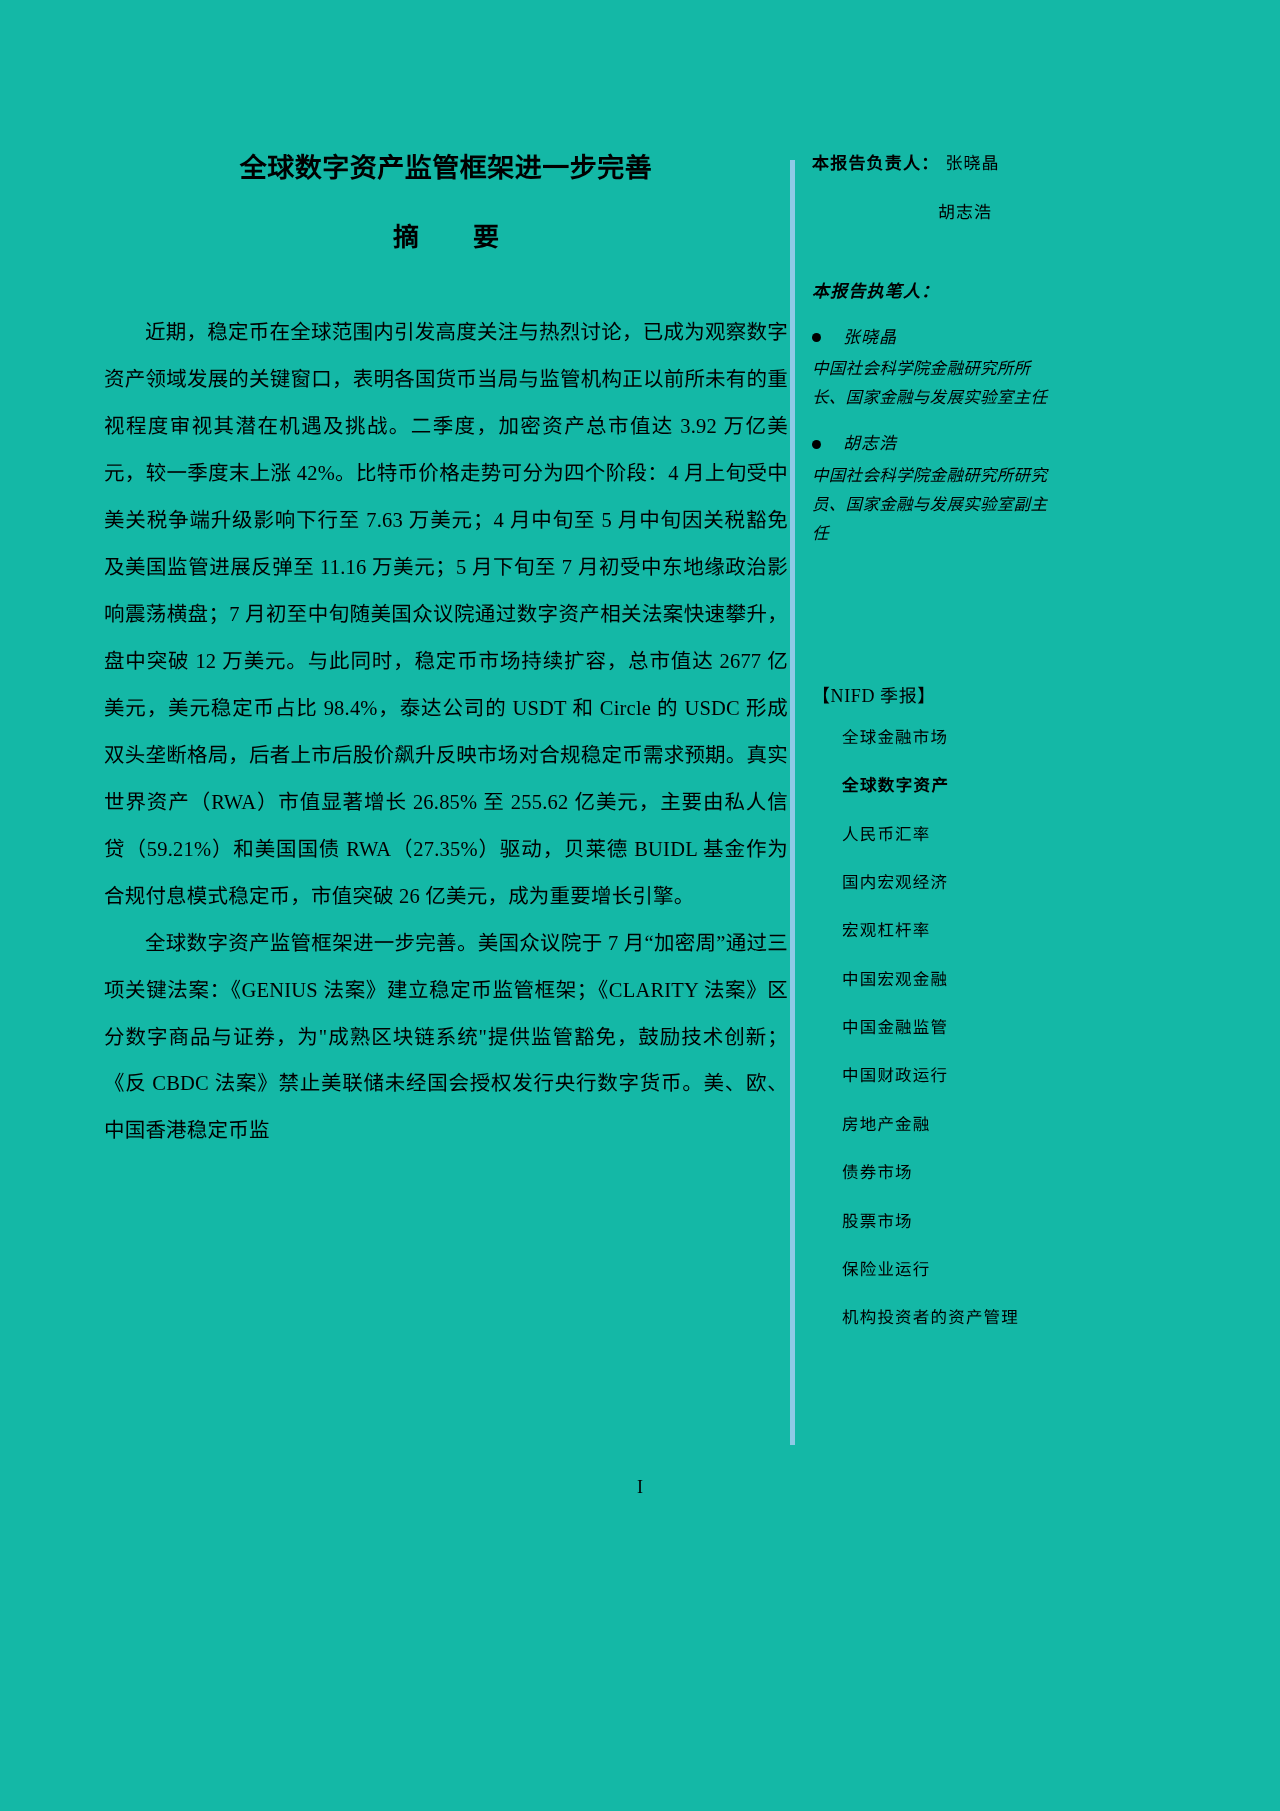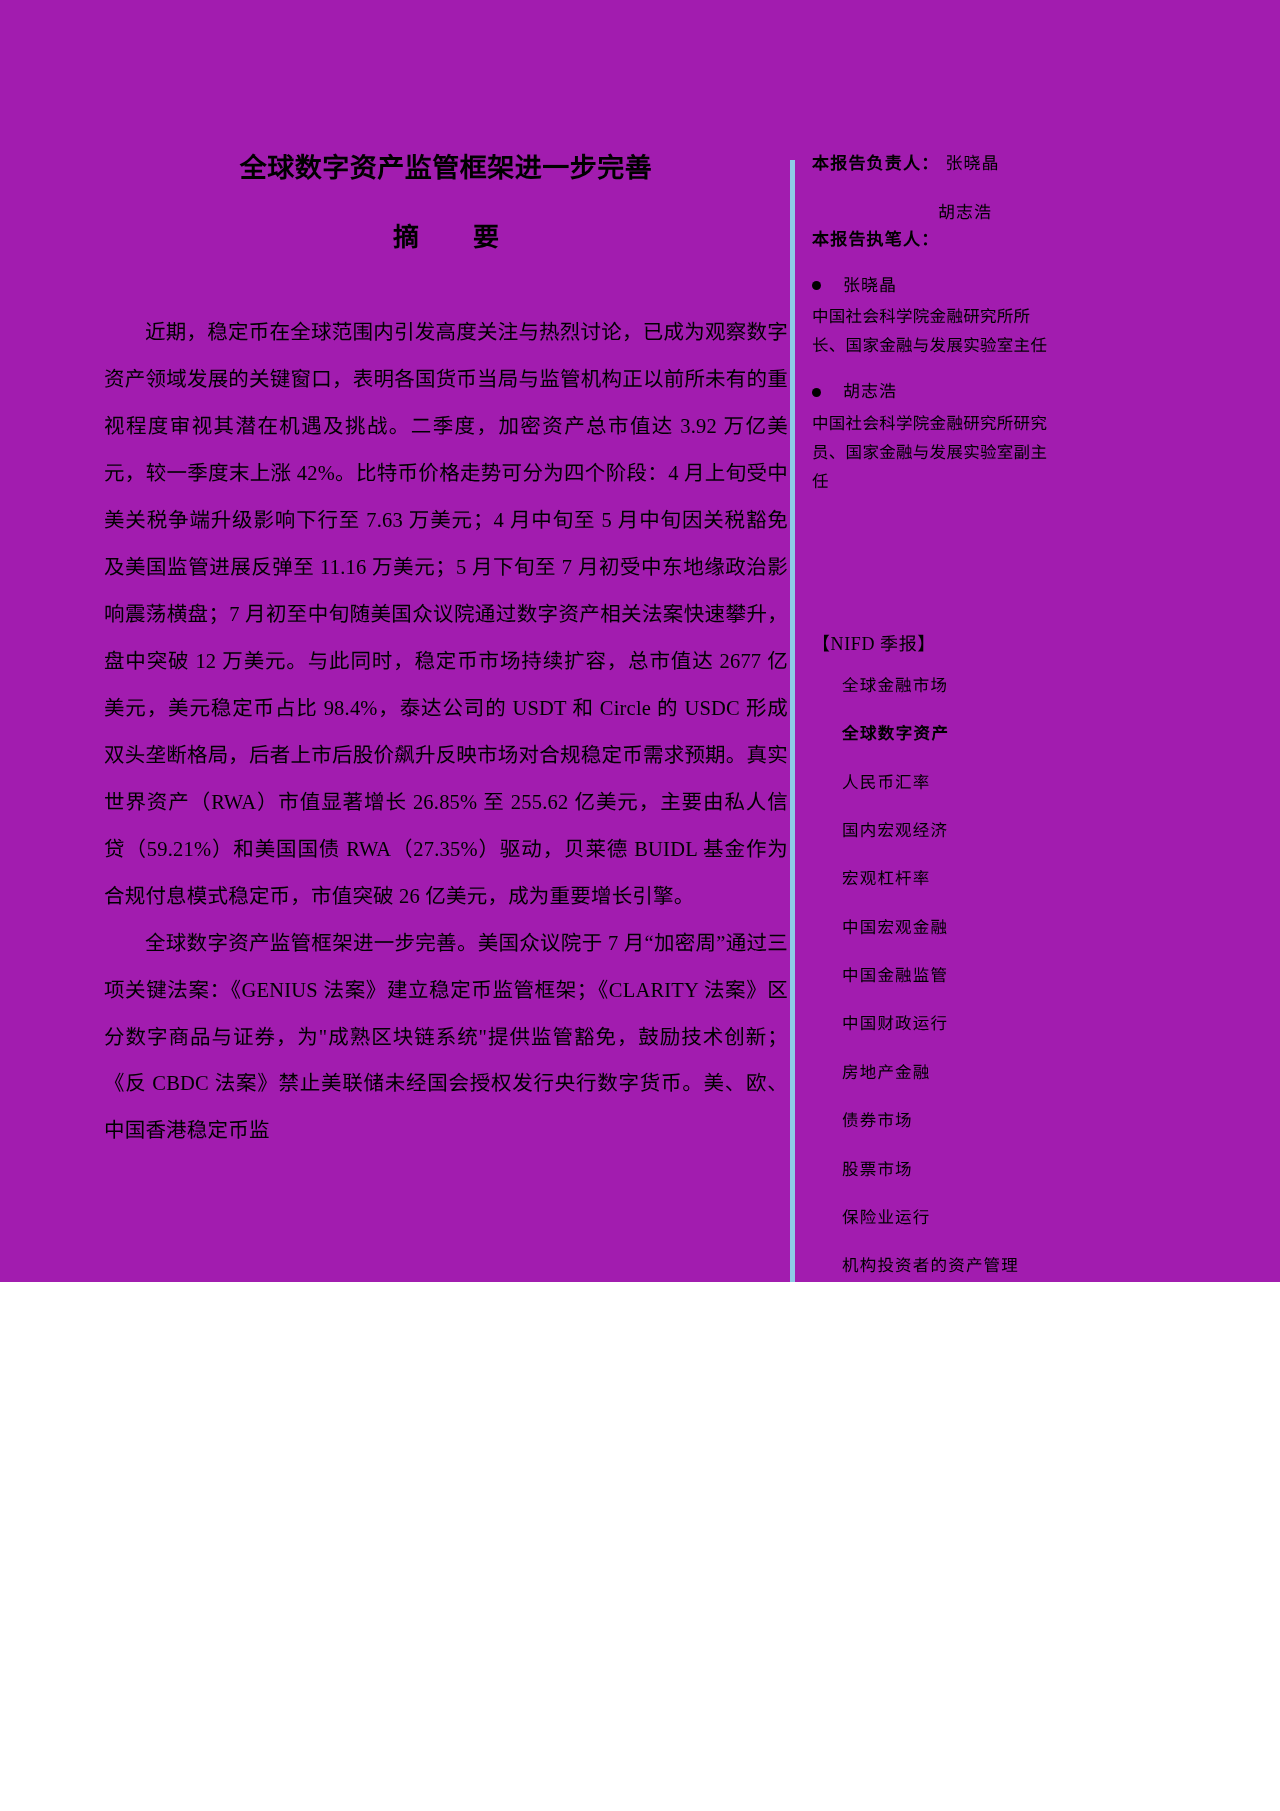--- a/index.html
+++ b/index.html
@@ -9,23 +9,23 @@
     background: #ffffff;
   }
   body {
     font-family: "Liberation Serif", "DejaVu Serif", serif;
     color: #000000;
   }
 
   .page {
     position: relative;
     width: 1280px;
-    height: 1282px;
+    height: 1811px;
     margin: 0 auto;
-    background: #a21caf;
+    background: #14b8a6;
     box-sizing: border-box;
     overflow: hidden;
   }
 
   
   .main-col {
     position: absolute;
     left: 104px;
     top: 150px;
     width: 684px;
@@ -112,20 +112,22 @@
   }
   .sb-lead-second {
     margin: 22px 0 0 0;
     padding-left: 126px;
     font-size: 17px;
     letter-spacing: 1px;
     line-height: 1.6;
   }
 
   .sb-block-writers {
+    margin-top: 52px;
+    font-style: italic;
   }
 
   .sb-author {
     margin-top: 18px;
   }
   .sb-author-name-row {
     display: flex;
     align-items: center;
   }
   .bullet-dot {

